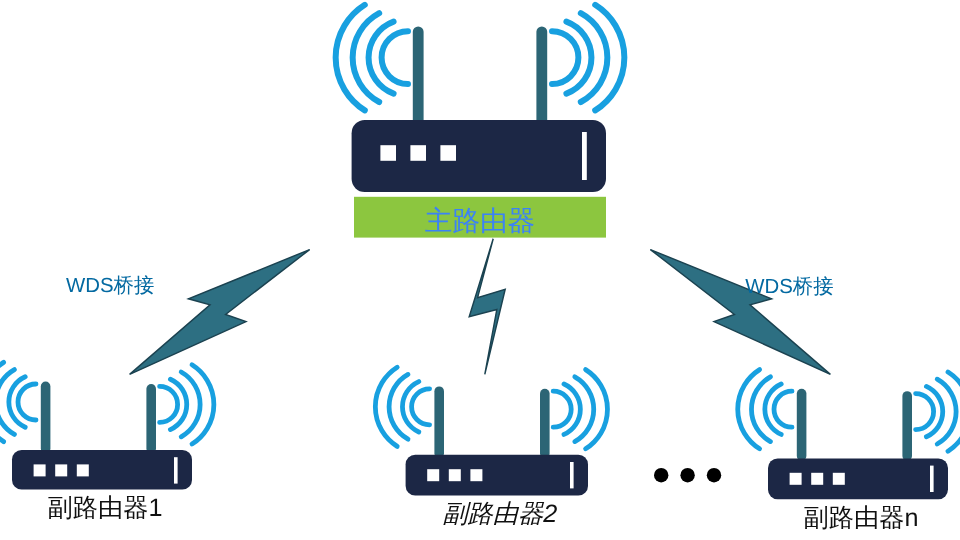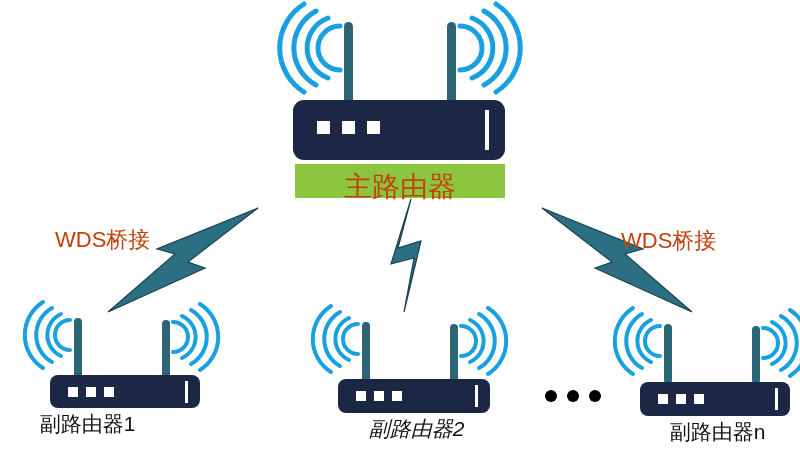--- a/index.html
+++ b/index.html
@@ -30,30 +30,30 @@
   .label-text {
     position: absolute;
     color: #111111;
     font-size: 21px;
     line-height: 1;
     white-space: nowrap;
     letter-spacing: 0px;
   }
   .banner-text {
     position: absolute;
-    color: #c2410c;
-    font-size: 28px;
+    color: #3b82f6;
+    font-size: 23px;
     line-height: 1;
     white-space: nowrap;
     font-weight: normal;
   }
   .bolt-label {
     position: absolute;
-    color: #c2410c;
-    font-size: 22px;
+    color: #0369a1;
+    font-size: 17px;
     line-height: 1;
     white-space: nowrap;
   }
   svg { display: block; overflow: visible; }
 </style>
 </head>
 <body>
 
 <div id="stage">
 
@@ -99,21 +99,21 @@
       <rect x="127" y="121" width="13" height="13" fill="#ffffff"></rect>
 
       <rect x="245" y="110" width="4" height="40" fill="#ffffff"></rect>
 
       <rect x="55" y="164" width="210" height="34" fill="#8cc63f"></rect>
     </svg>
 
     <div class="banner-text" style="left:55px; top:173px; width:210px; text-align:center;">主路由器</div>
   </div>
 
-  <div class="node" style="left:0px; top:298px; width:180px; height:152px;padding-left:40px;">
+  <div class="node" style="left:0px; top:298px; width:180px; height:152px;">
     <svg width="180" height="152" viewBox="0 0 180 152" xmlns="http://www.w3.org/2000/svg">
 
       <g fill="none" stroke="#18a0e0" stroke-linecap="round">
         <path d="M 30 22 A 15 15 0 0 0 30 52" stroke-width="4"></path>
         <path d="M 21 16 A 23 23 0 0 0 21 58" stroke-width="4"></path>
         <path d="M 12 10 A 31 31 0 0 0 12 64" stroke-width="4"></path>
         <path d="M 3 4 A 39 39 0 0 0 3 70" stroke-width="4"></path>
       </g>
 
       <g fill="none" stroke="#18a0e0" stroke-linecap="round">

